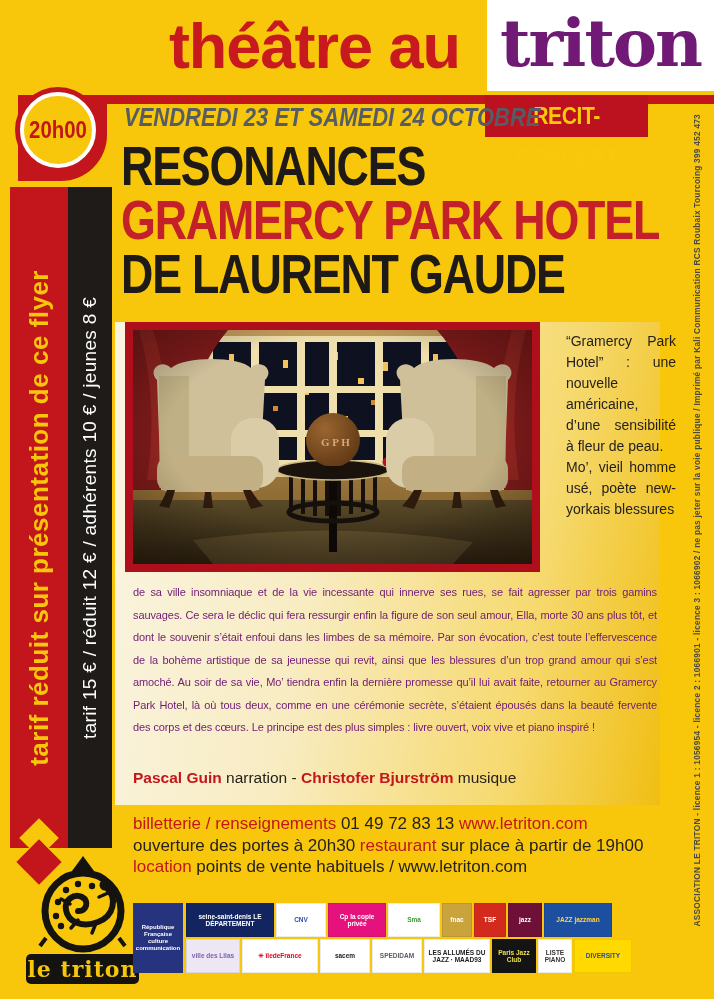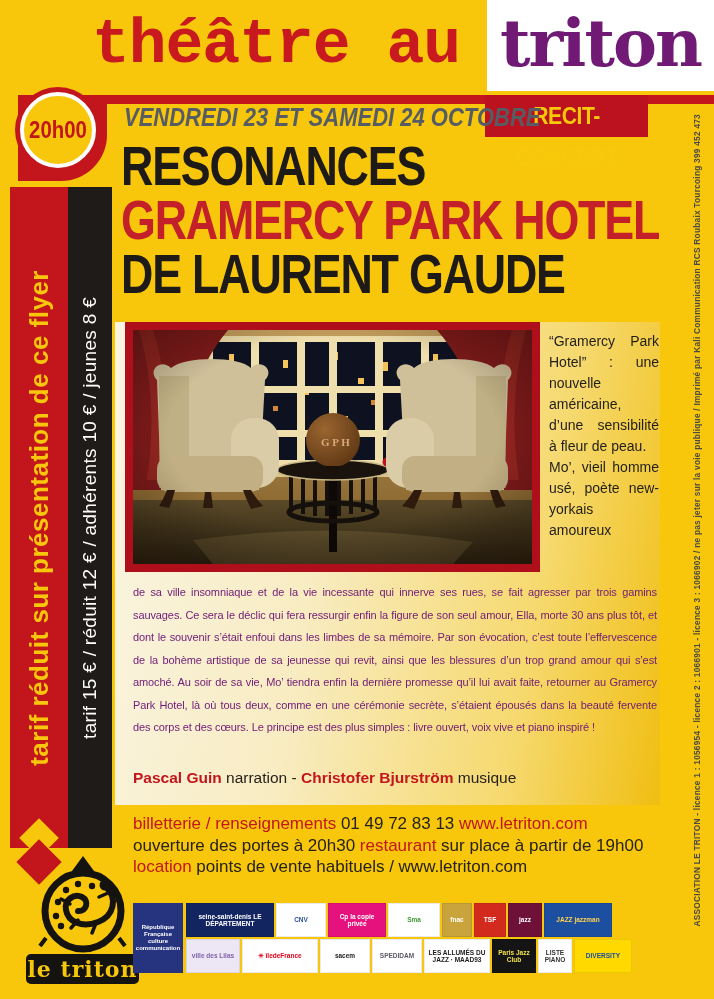--- a/index.html
+++ b/index.html
@@ -2,21 +2,21 @@
 <html><head>
 <meta charset="utf-8">
 <style>
   html,body{margin:0;padding:0;background:#888;}
   .flyer{position:relative;width:714px;height:999px;background:#F8C70B;overflow:hidden;
          font-family:"Liberation Sans",sans-serif;}
   .abs{position:absolute;}
 
   
   .brand-prefix{left:30px;top:4px;width:430px;height:86px;text-align:right;
-    font-family:Liberation Mono, monospace;font-weight:bold;font-size:63px;line-height:84px;
+    font-family:Liberation Sans, sans-serif;font-weight:bold;font-size:63px;line-height:84px;
     color:#C8191E;letter-spacing:-1px;}
   .white-box{left:487px;top:0;width:227px;height:91px;background:#FFFFFF;}
   .brand-name{left:487px;top:0;width:227px;height:91px;text-align:center;
     font-family:"DejaVu Serif",serif;font-weight:bold;font-size:66px;line-height:86px;
     color:#701a75;letter-spacing:-2px;}
 
   
   .strip{left:18px;top:95px;width:696px;height:9px;background:#C3161C;}
   .tab{left:18px;top:95px;width:89px;height:86px;background:#C3161C;border-bottom-right-radius:46px;}
   .badge{left:20px;top:92px;width:68px;height:68px;border-radius:50%;background:#F8C70B;
@@ -45,21 +45,21 @@
   .dia-y{left:25px;top:824px;width:28px;height:28px;background:#F8C70B;transform:rotate(45deg);}
   .dia-r{left:23px;top:846px;width:32px;height:32px;background:#C3161C;transform:rotate(45deg);}
 
   
   .panel{left:115px;top:322px;width:545px;height:483px;
     background:linear-gradient(100deg,#FAF5E3 0%,#F8ECC2 38%,#F6D96E 75%,#F0BE12 100%);}
 
   .photo-frame{left:125px;top:322px;width:415px;height:250px;border:8px solid #AF0E1B;
     box-sizing:border-box;background:#2A1B10;}
 
-  .col-text{left:549px;top:331px;width:110px;font-size:14px;line-height:21px;color:#211E1B;
+  .col-text{left:566px;top:331px;width:110px;font-size:14px;line-height:21px;color:#211E1B;
     text-align:justify;font-weight:500;}
   .col-text p{margin:0;}
 
   .body-text{left:133px;top:581px;width:524px;font-size:11px;line-height:22.5px;color:#701a75;
     text-align:justify;letter-spacing:-.1px;}
   .credits{left:133px;top:769px;width:524px;font-size:15.5px;color:#26221B;font-weight:bold;}
   .credits .red{color:#C3161C;}
 
   
   .contact{left:133px;top:813px;width:540px;font-size:17px;line-height:21.5px;color:#26221B;}
@@ -229,21 +229,21 @@
           <path d="M58,132 l-2,16 l10,0 l-2,-16 Z" fill="#2E1B0D"></path>
           <path d="M104,130 q6,10 12,16 l-12,3 q-5,-10 -8,-19 Z" fill="#2E1B0D"></path>
         </g>
       </g>
       <rect x="0" y="0" width="399" height="234" fill="url(#vign)"></rect>
     </svg>
   </div>
 
   <div class="abs col-text">
     <p>“Gramercy Park Hotel” : une nouvelle américaine, d’une sensibilité à fleur de peau.</p>
-    <p>Mo’, vieil homme usé, poète new-yorkais amoureux</p>
+    <p>Mo’, vieil homme usé, poète new-yorkais blessures</p>
   </div>
 
   <div class="abs body-text">de sa ville insomniaque et de la vie incessante qui innerve ses rues, se fait agresser par trois gamins sauvages. Ce sera le déclic qui fera ressurgir enfin la figure de son seul amour, Ella, morte 30 ans plus tôt, et dont le souvenir s’était enfoui dans les limbes de sa mémoire. Par son évocation, c’est toute l’effervescence de la bohème artistique de sa jeunesse qui revit, ainsi que les blessures d’un trop grand amour qui s’est amoché. Au soir de sa vie, Mo’ tiendra enfin la dernière promesse qu’il lui avait faite, retourner au Gramercy Park Hotel, là où tous deux, comme en une cérémonie secrète, s’étaient épousés dans la beauté fervente des corps et des cœurs. Le principe est des plus simples : livre ouvert, voix vive et piano inspiré !</div>
 
   <div class="abs credits">
     <span class="red">Pascal Guin</span><span style="font-weight:normal"> narration </span><span style="font-weight:normal">- </span><span class="red">Christofer Bjurström</span><span style="font-weight:normal"> musique</span>
   </div>
 
   <div class="abs contact">
     <div>

